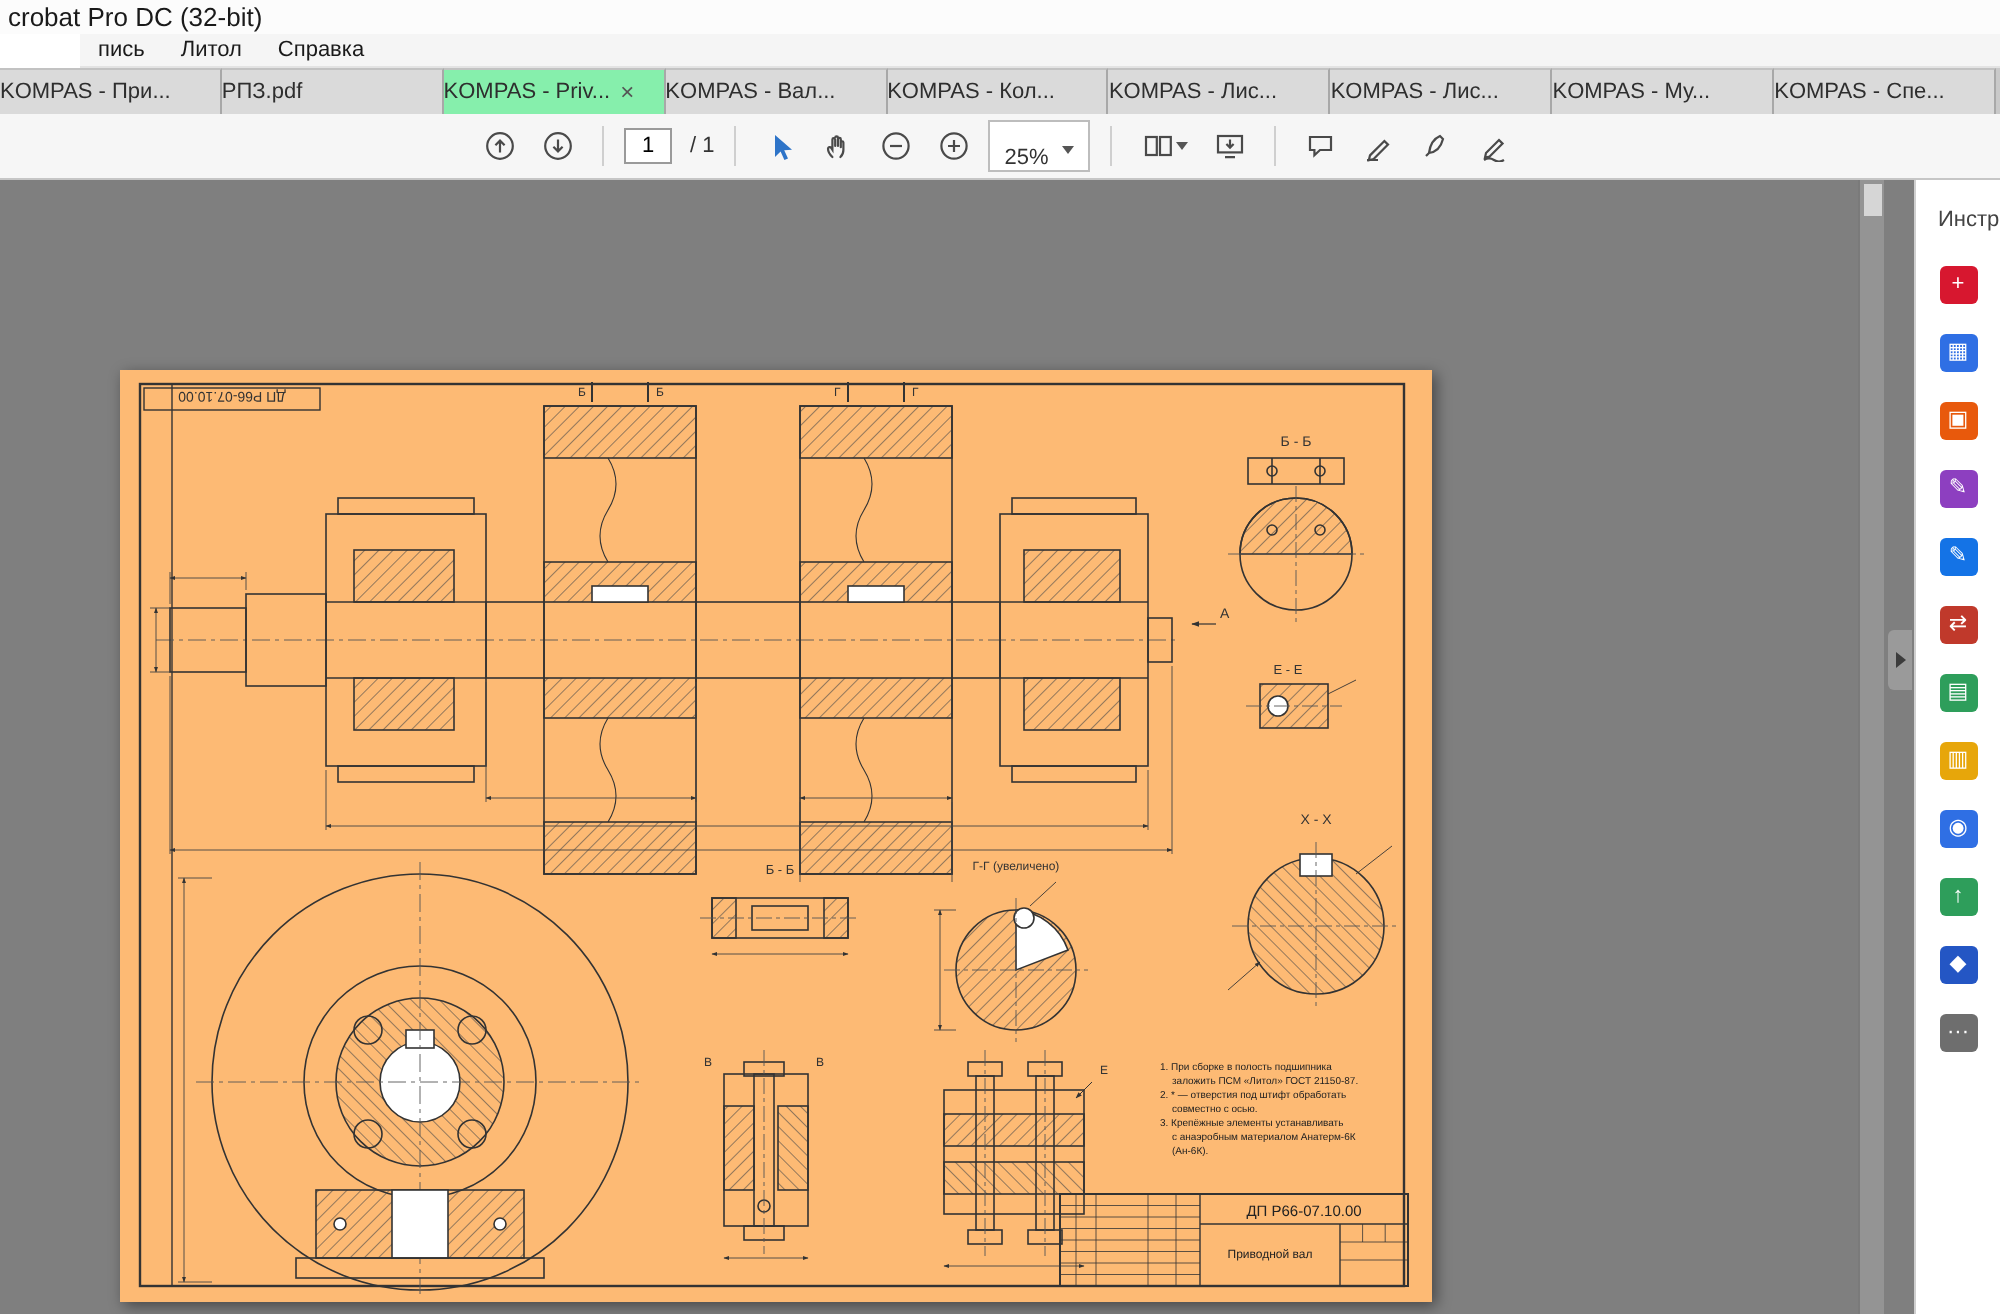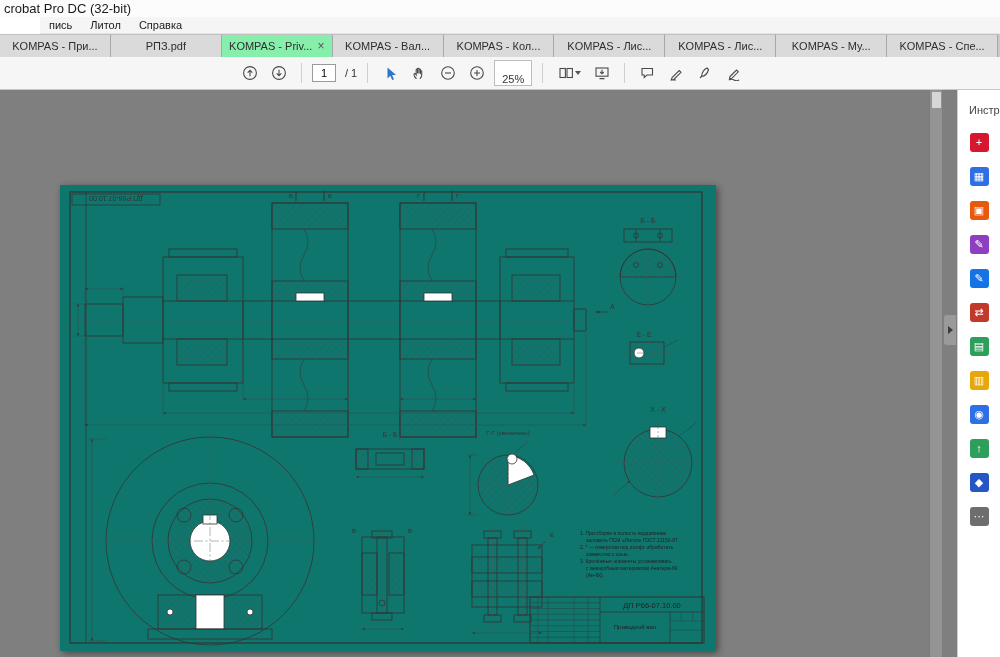--- a/index.html
+++ b/index.html
@@ -10,41 +10,41 @@
   .titlebar { position:absolute; top:0; left:0; right:0; height:17px; background:#fcfcfc;
               font-size:13px; color:#1a1a1a; line-height:17px; padding-left:4px; }
   .menubar  { position:absolute; top:17px; left:0; right:0; height:17px; background:#f5f5f5;
               display:flex; font-size:11px; color:#1a1a1a; border-bottom:1px solid #e3e3e3;margin-left:40px; }
   .menu-item { padding:0 9px; line-height:16px; cursor:default; }
 
   
   .tabbar { position:absolute; top:34px; left:0; right:0; height:23px; background:#c9c9c9; display:flex; }
   .tab { width:110.9px; flex:0 0 auto; background:#dadada; border-right:1px solid #a8a8a8;
          border-top:1px solid #c2c2c2; font-size:11px; color:#2e2e2e; display:flex; align-items:center;
-         justify-content:center; gap:5px; white-space:nowrap; overflow:hidden; }
+         justify-content:flex-start; gap:5px; white-space:nowrap; overflow:hidden; }
   .tab.active { background:#86efac; }
   .tab .close { font-size:12px; color:#555; line-height:10px; }
 
   
   .toolbar { position:absolute; top:57px; left:0; right:0; height:33px; background:#f6f6f6;
              border-bottom:1px solid #c6c6c6; display:flex; align-items:center; gap:5px;
              padding-left:238px; }
   .tbtn { width:24px; height:24px; display:flex; align-items:center; justify-content:center; }
   .sep  { width:1px; height:20px; background:#cfcfcf; margin:0 5px; flex:0 0 auto; }
   .page-input { width:24px; height:18px; border:1px solid #9a9a9a; background:#fff; font-size:11px;
                 text-align:center; font-family:"Liberation Sans",sans-serif; }
   .page-count { font-size:11px; color:#333; padding-left:4px; }
   .zoom-box { height:20px; border:1px solid #bdbdbd; background:#fff; font-size:11px; color:#333;
-              display:flex; align-items:flex-start; gap:7px; padding:12px 7px;flex-direction:column; }
+              display:flex; align-items:flex-start; gap:7px; padding:12px 7px; }
   .caret { width:0; height:0; border-left:3.5px solid transparent; border-right:3.5px solid transparent;
            border-top:4px solid #555; }
 
   
   .doc-area { position:absolute; top:90px; left:0; width:957px; bottom:0; background:#7f7f7f; }
-  .page { position:absolute; left:60px; top:95px; width:656px; height:466px; background:#0f766e;
+  .page { position:absolute; left:60px; top:95px; width:656px; height:466px; background:#fdba74;
           box-shadow:2px 2px 7px rgba(0,0,0,0.45); }
   .scrollbar { position:absolute; top:0; left:929px; width:13px; bottom:0; background:#949494;
                border-left:1px solid #7a7a7a; }
   .scroll-thumb { position:absolute; top:2px; left:2px; width:9px; height:16px; background:#d6d6d6; }
   .collapse-handle { position:absolute; left:944px; top:315px; width:12px; height:30px; background:#9a9a9a;
                      border-radius:3px 0 0 3px; display:flex; align-items:center; justify-content:center; }
   .collapse-arrow { width:0; height:0; border-top:4px solid transparent; border-bottom:4px solid transparent;
                     border-left:5px solid #3c3c3c; }
 
   

